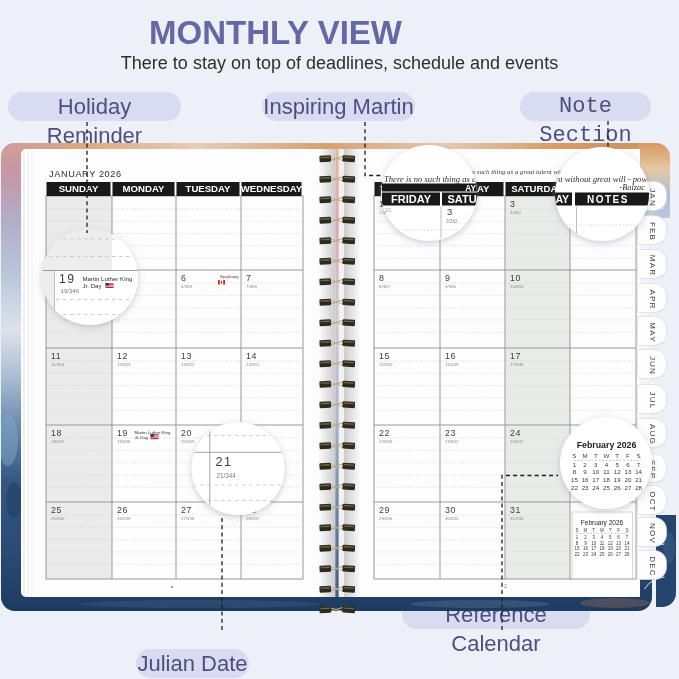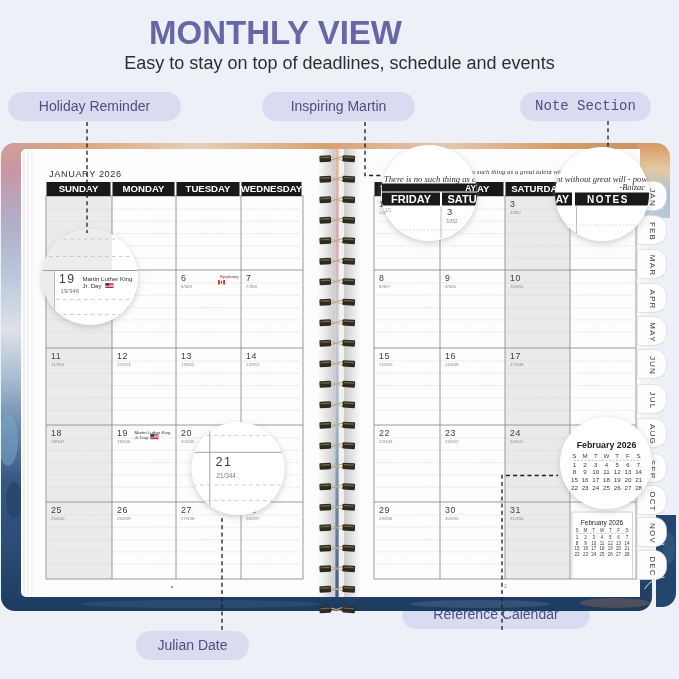--- a/index.html
+++ b/index.html
@@ -1,33 +1,33 @@
 <!DOCTYPE html>
 <html><head>
 <meta charset="utf-8">
 <style>
   html,body{margin:0;padding:0;}
   body{width:679px;height:679px;background:#eef0f8;font-family:"Liberation Sans",sans-serif;position:relative;overflow:hidden;}
   .abs{position:absolute;}
-  .pill{position:absolute;background:#d9dbf0;color:#4c4f80;border-radius:15px;font-size:14px;line-height:29px;height:29px;text-align:center;}
+  .pill{position:absolute;background:#d9dbf0;color:#4c4f80;border-radius:15px;font-size:22px;line-height:29px;height:29px;text-align:center;}
 </style>
 </head>
 <body>
 
 <div class="abs" style="left:0;top:14px;width:551px;text-align:center;font-size:33px;font-weight:bold;color:#6667a5;letter-spacing:0;">MONTHLY VIEW</div>
 
-<div class="abs" style="left:0;top:53px;width:679px;text-align:center;font-size:18px;color:#2e2e2e;">Easy to stay on top of deadlines, schedule and events</div>
+<div class="abs" style="left:0;top:53px;width:679px;text-align:center;font-size:18px;color:#2e2e2e;">There to stay on top of deadlines, schedule and events</div>
 
 <div class="pill" style="left:8px;top:92px;width:173px;">Holiday Reminder</div>
 
 <div class="pill" style="left:262px;top:92px;width:153px;">Inspiring Martin</div>
 
 <div class="pill" style="left:520px;top:92px;width:131px;font-family:Liberation Mono, monospace;">Note Section</div>
 
-<div class="pill" style="left:136px;top:631px;width:113px;">Julian Date</div>
+<div class="pill" style="left:136px;top:649px;width:113px;">Julian Date</div>
 
 <div class="pill" style="left:402px;top:600px;width:188px;">Reference Calendar</div>
 
 <svg class="abs" style="left:0;top:0;" width="679" height="679" viewBox="0 0 679 679">
 <defs>
 <linearGradient id="coverL" x1="0" y1="0" x2="0" y2="1">
 <stop offset="0" stop-color="#d3a18d"></stop>
 <stop offset="0.06" stop-color="#c796a6"></stop>
 <stop offset="0.17" stop-color="#b2aec8"></stop>
 <stop offset="0.28" stop-color="#b9c6da"></stop>

